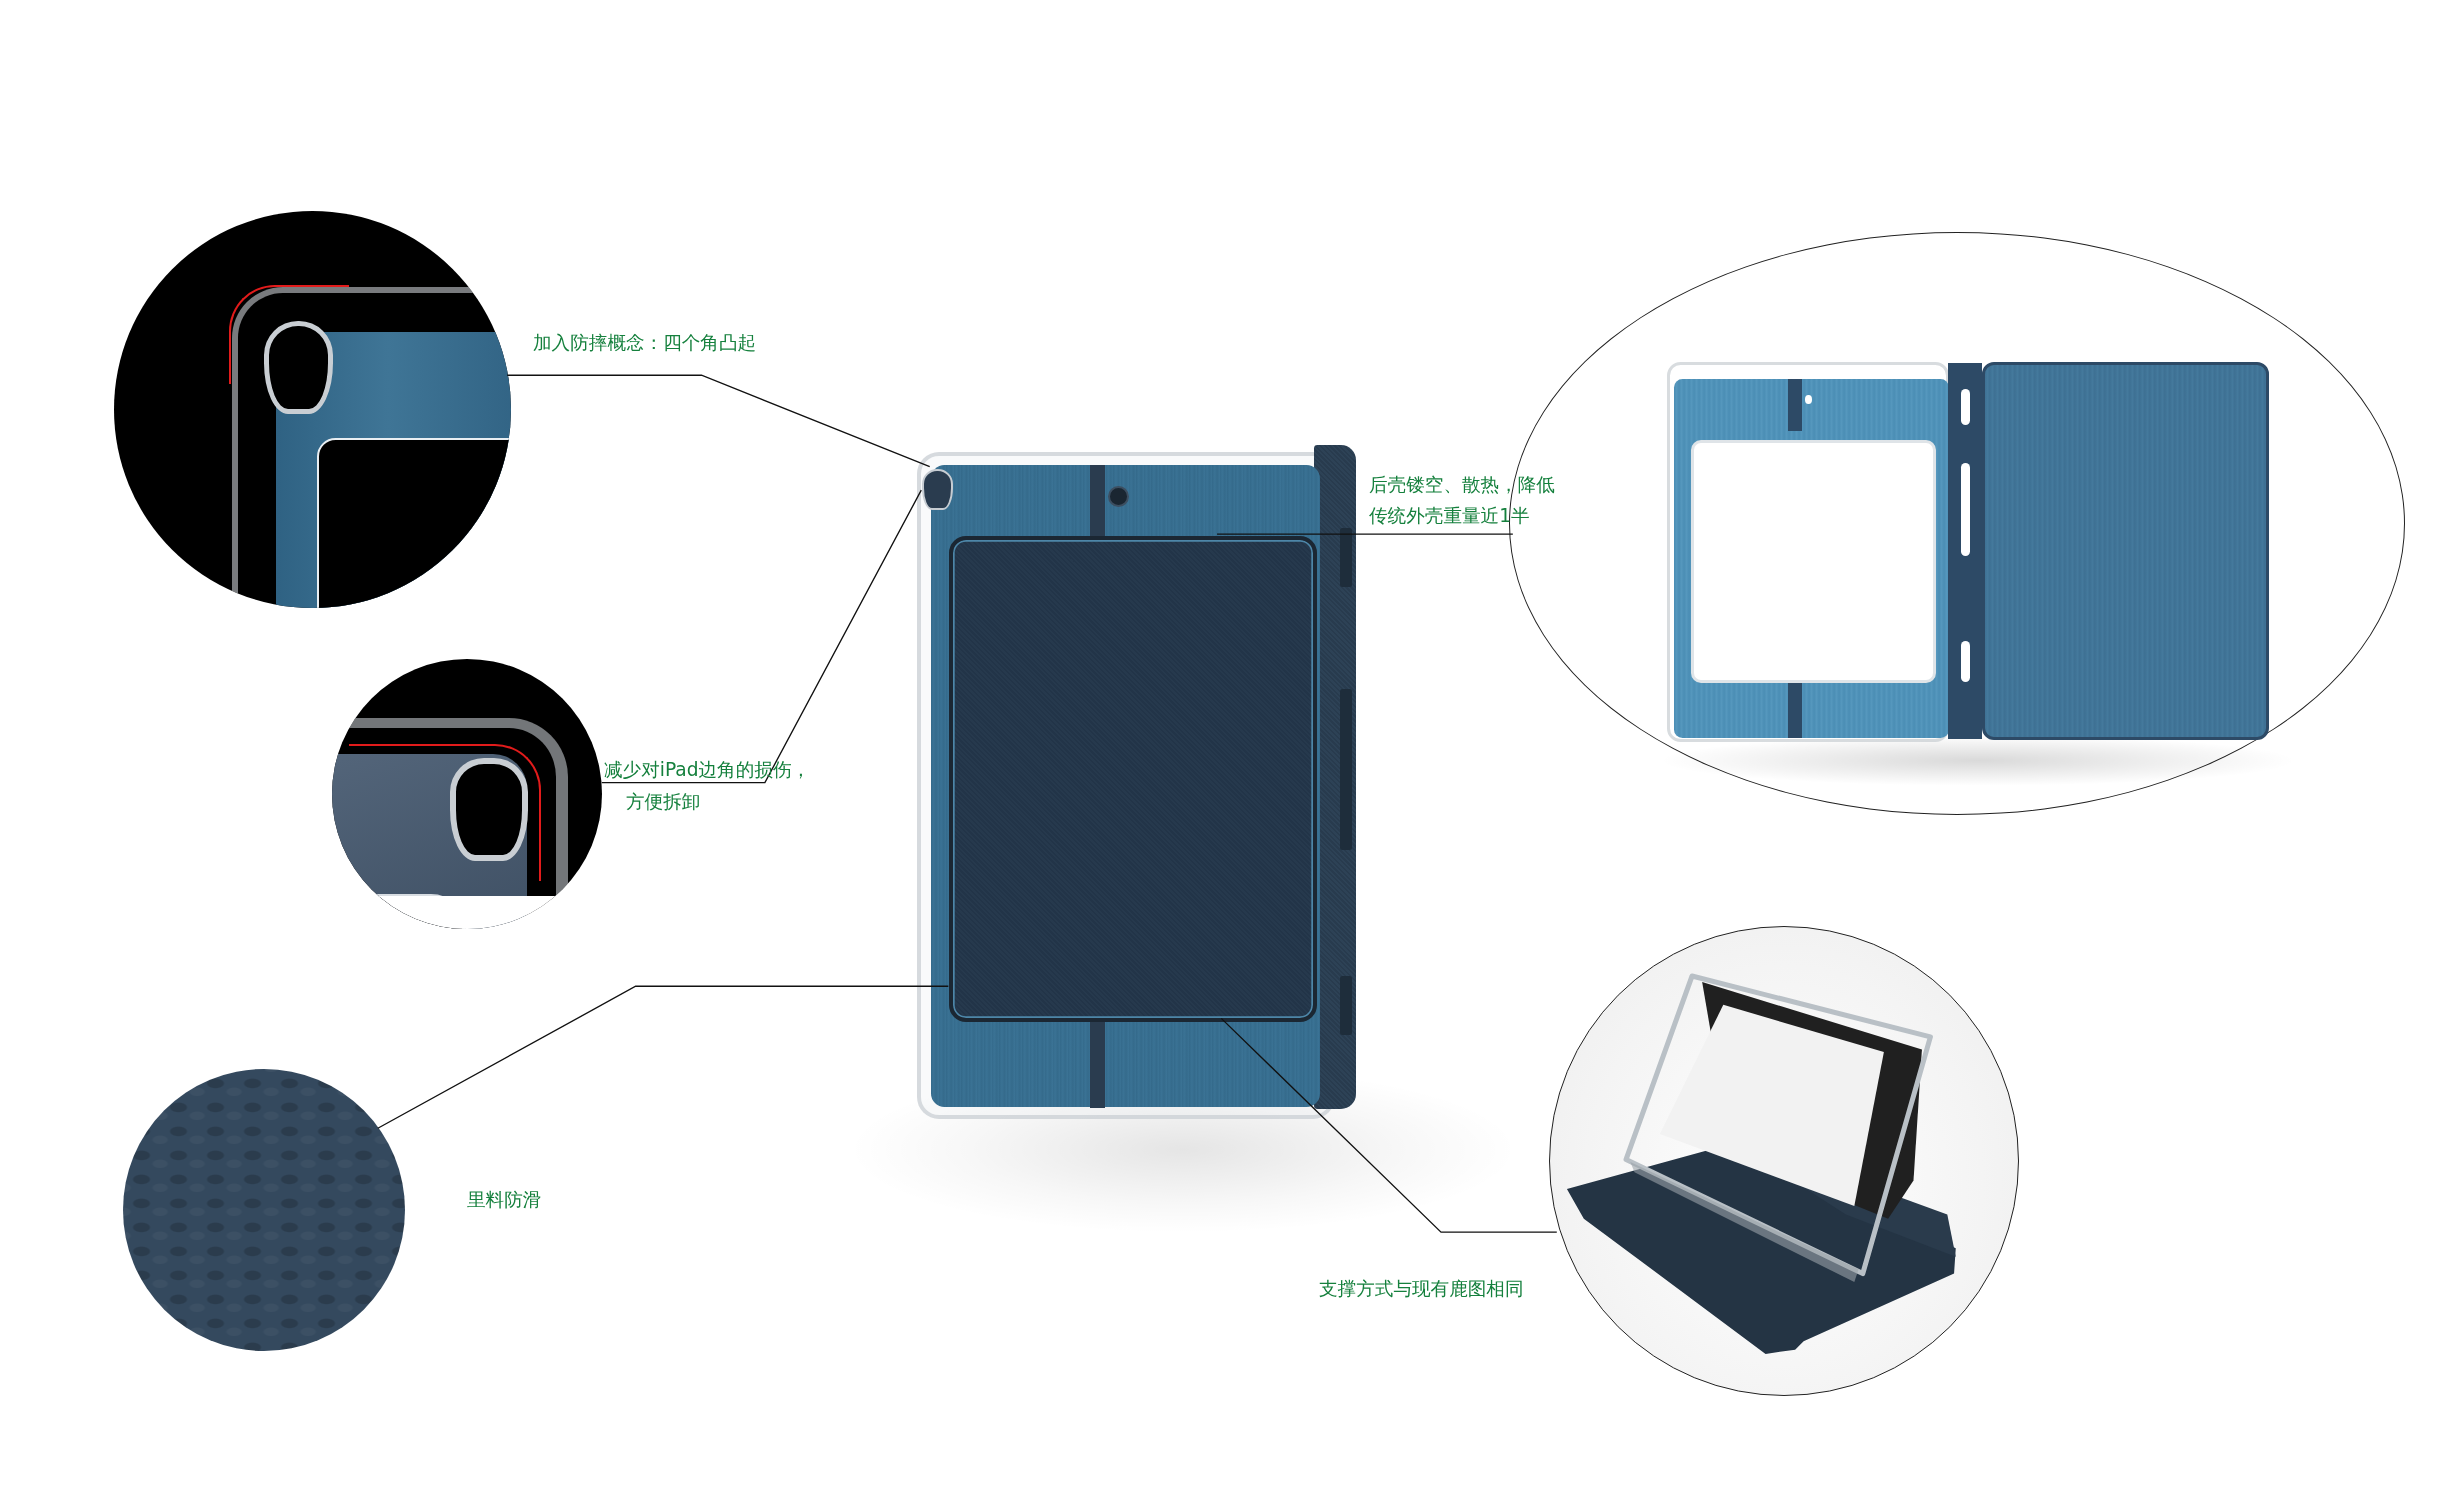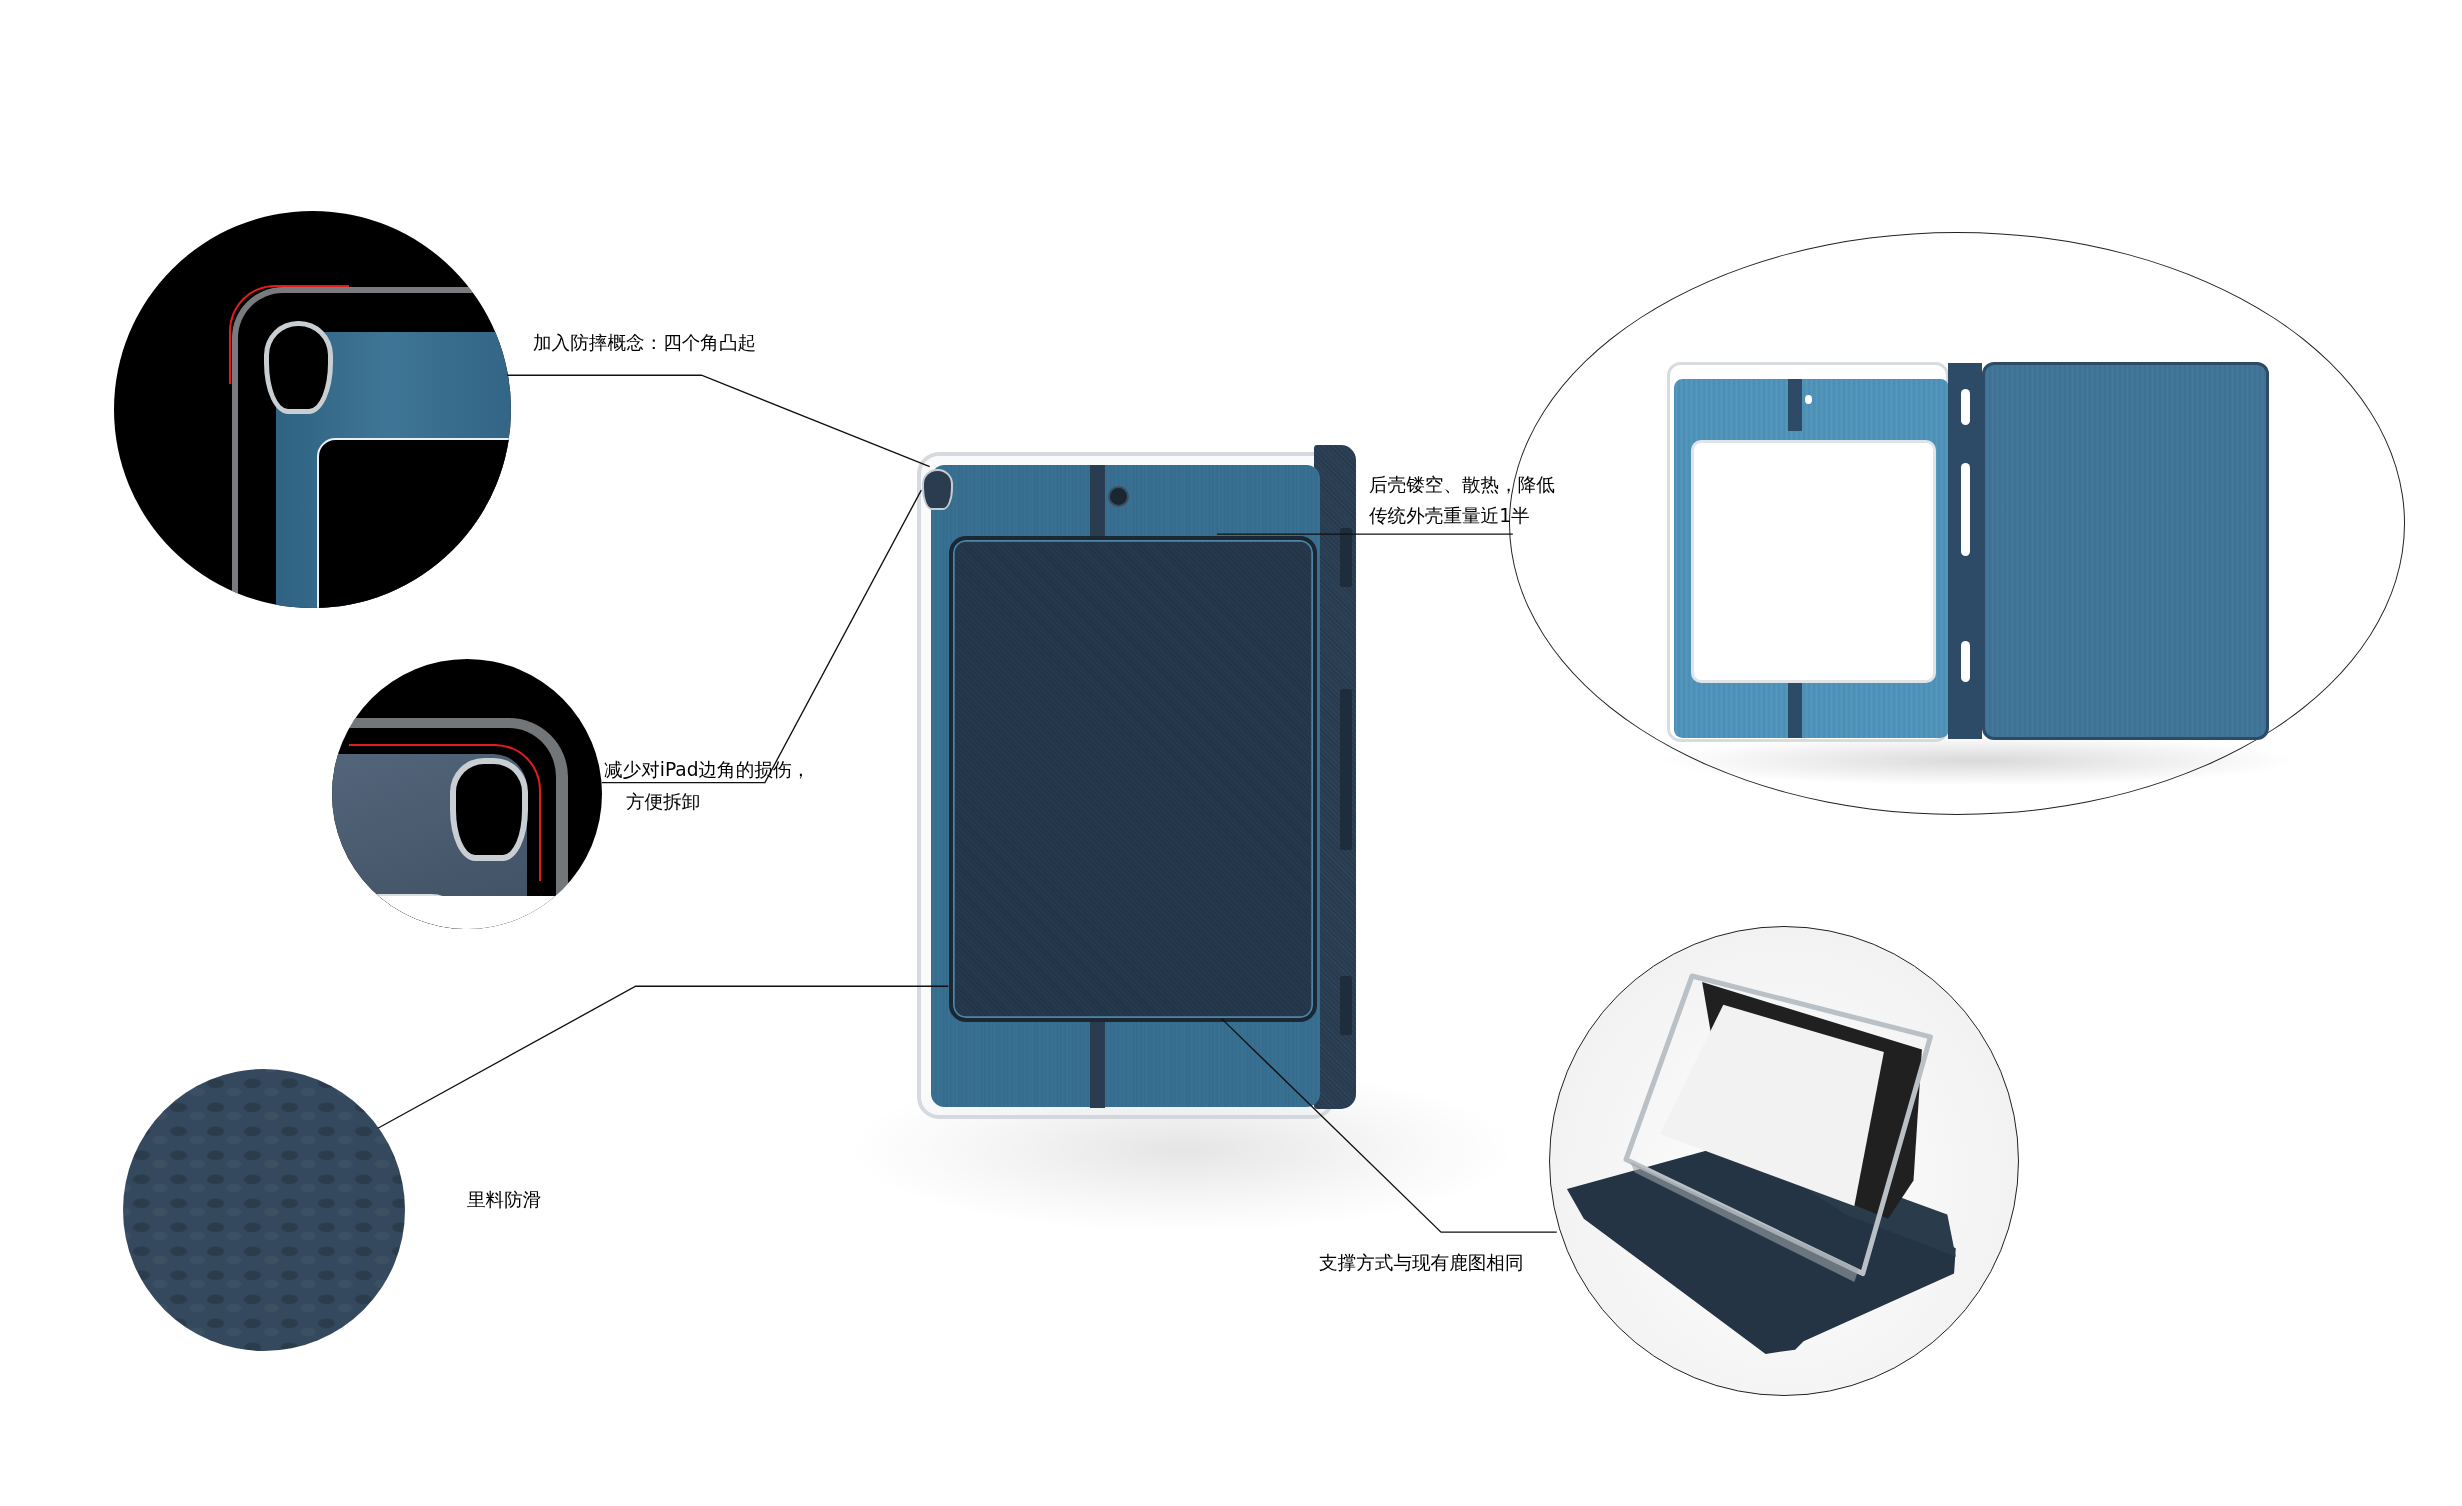--- a/index.html
+++ b/index.html
@@ -7,21 +7,21 @@
     width:2462px; height:1506px; position:relative; overflow:hidden;
     background:#ffffff;
     font-family:"DejaVu Sans","Liberation Sans",sans-serif;
     color:#111;
   }
   .abs { position:absolute; }
   .floor-shadow {
     position:absolute; left:845px; top:1065px; width:676px; height:169px;
     background:radial-gradient(ellipse at center, rgba(0,0,0,0.10) 0%, rgba(0,0,0,0.03) 45%, rgba(0,0,0,0) 70%);
   }
-  .label { position:absolute; font-size:18.6px; line-height:29px; color:#000000; white-space:nowrap; }
+  .label { position:absolute; font-size:18.6px; line-height:29px; color:#15803d; white-space:nowrap; }
   .leader { position:absolute; left:0; top:0; width:2462px; height:1506px; pointer-events:none; }
 
   
   .c1 { left:114px; top:211px; width:397px; height:397px; border-radius:50%; background:#000; overflow:hidden; }
   .c1 .case { position:absolute; left:118px; top:76px; width:355px; height:423px;
     border:6.8px solid rgba(220,225,230,0.55); border-right:none; border-bottom:none; border-radius:51px 0 0 0; }
   .c1 .redline { position:absolute; left:115px; top:74px; width:118px; height:97px;
     border-top:2.5px solid #e21b1b; border-left:2.5px solid #e21b1b; border-radius:46px 0 0 0; }
   .c1 .frame { position:absolute; left:162px; top:121px; width:279px; height:423px;
     background:linear-gradient(90deg,#2f6283 0%,#3f7596 40%,#2e5f80 100%);
@@ -180,14 +180,14 @@
 <div class="label" style="left:533px;top:328px;">加入防摔概念：四个角凸起</div>
 
 <div class="label" style="left:604px;top:755px;">减少对iPad边角的损伤，</div>
 <div class="label" style="left:626px;top:787px;text-align:center;">方便拆卸</div>
 
 <div class="label" style="left:423px;top:1185px;margin-left:44px;">里料防滑</div>
 
 <div class="label" style="left:1369px;top:470px;">后壳镂空、散热，降低</div>
 <div class="label" style="left:1369px;top:501px;">传统外壳重量近1半</div>
 
-<div class="label" style="left:1319px;top:1248px;">支撑方式与现有鹿图相同</div>
+<div class="label" style="left:1319px;top:1276px;font-family:Liberation Mono, monospace;">支撑方式与现有鹿图相同</div>
 
 
 </body></html>

